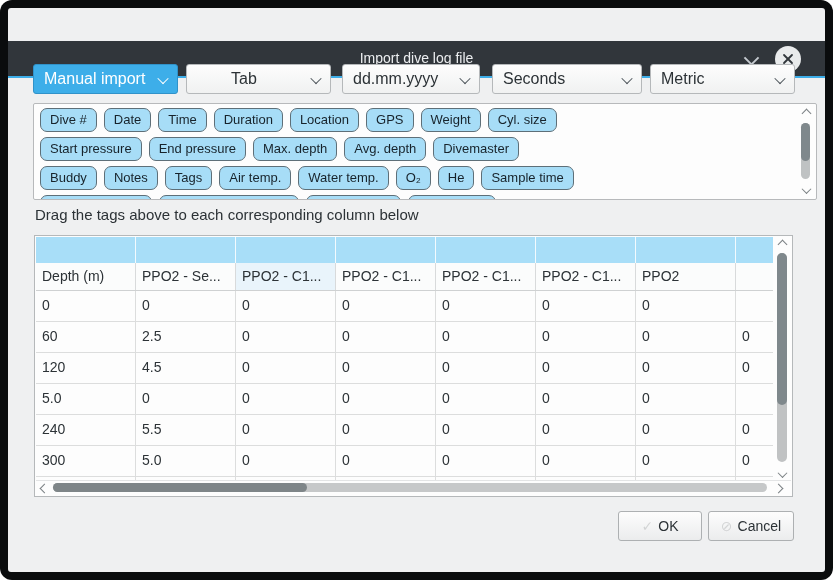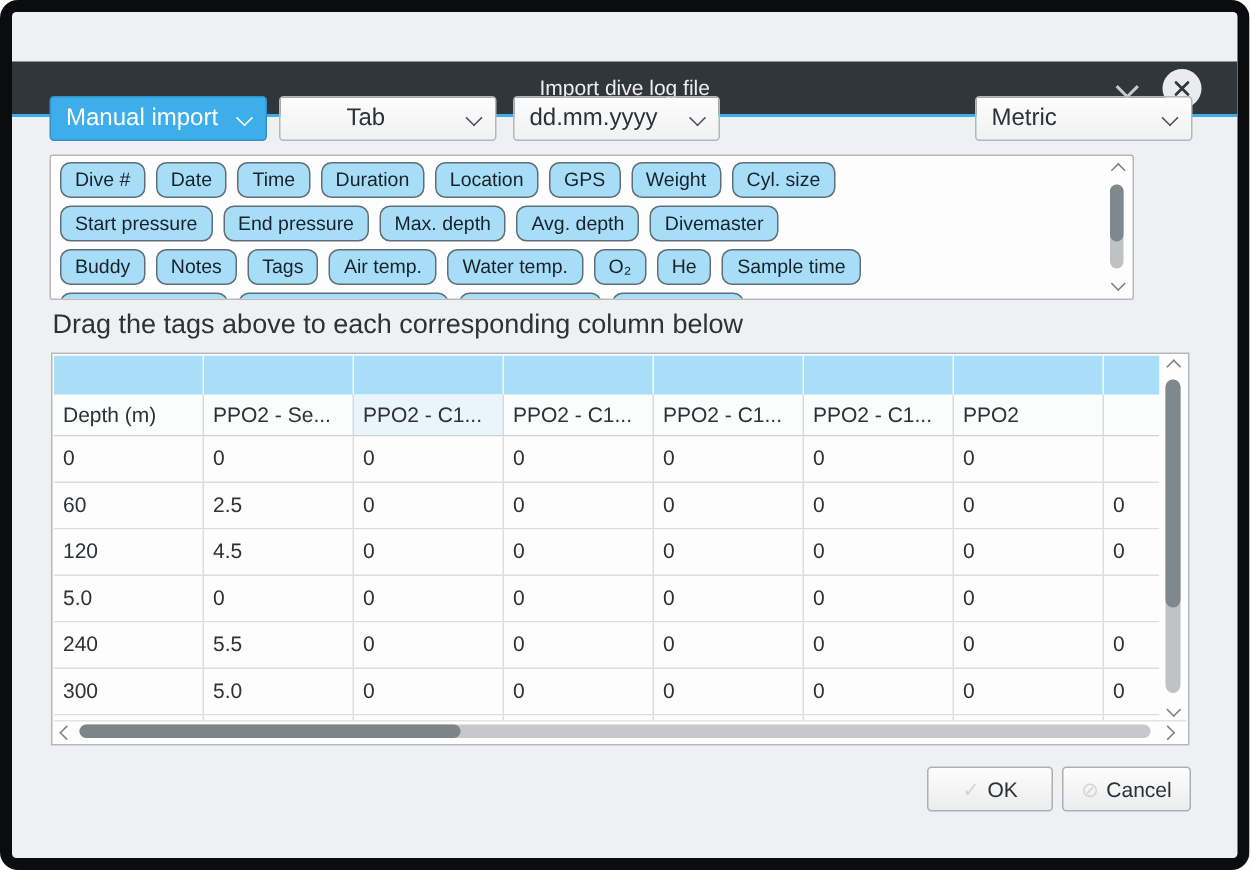--- a/index.html
+++ b/index.html
@@ -27,31 +27,31 @@
   .combo{position:absolute;top:56px;height:30px;box-sizing:border-box;border:1px solid #b5b8ba;border-radius:3px;background:linear-gradient(#fdfdfd,#f0f1f1);display:flex;align-items:center;font-size:16px;color:#2c3236;padding:0 28px 0 10px;cursor:pointer;}
   .combo .cchev{position:absolute;right:10px;top:11px;}
   .combo.primary{background:#3daee9;border-color:#3092c9;color:#ffffff;}
   .c0{left:25px;width:145px;}
   .c1{left:178px;width:145px;padding-left:44px;}
   .c2{left:334px;width:138px;}
   .c3{left:484px;width:150px;}
   .c4{left:642px;width:145px;}
 
   
-  .tagbox{position:absolute;left:25px;top:95px;width:723px;height:97px;box-sizing:border-box;background:#fdfdfd;border:1px solid #b7b9bb;border-radius:2px;overflow:hidden;}
+  .tagbox{position:absolute;left:25px;top:95px;width:784px;height:97px;box-sizing:border-box;background:#fdfdfd;border:1px solid #b7b9bb;border-radius:2px;overflow:hidden;}
   .tag-row{position:absolute;left:6px;right:24px;white-space:nowrap;}
   .tag-row.r0{top:4px;} .tag-row.r1{top:33px;} .tag-row.r2{top:62px;} .tag-row.r3{top:91px;}
   .tag{display:inline-block;box-sizing:border-box;height:24px;line-height:21px;padding:0 9px;margin-right:7px;background:#a7ddf7;border:1px solid #5e6f78;border-radius:7px;font-size:13px;color:#17232b;cursor:grab;overflow:hidden;}
   .tsb{position:absolute;right:2px;top:2px;width:16px;bottom:2px;}
   .tsb .vtrack{position:absolute;left:3px;width:9px;top:17px;height:56px;background:#bfc2c3;border-radius:5px;}
   .tsb .vthumb{position:absolute;left:3px;width:9px;top:17px;height:38px;background:#7f888c;border-radius:5px;}
   .sb-arrow{position:absolute;left:4px;width:8px;height:8px;display:flex;align-items:center;justify-content:center;cursor:pointer;}
 
   
-  .instruction{position:absolute;left:27px;top:198px;font-size:18px;color:#2c3236;}
+  .instruction{position:absolute;left:27px;top:198px;font-size:15px;color:#2c3236;}
 
   
   .table{position:absolute;left:26px;top:227px;width:759px;height:262px;box-sizing:border-box;background:#fdfdfd;border:1px solid #b5b8ba;}
   .cols{position:absolute;left:1px;top:1px;right:19px;bottom:15px;overflow:hidden;}
   .droprow{height:26px;display:flex;}
   .dropcell{width:100px;flex:none;box-sizing:border-box;background:#a8def8;border-right:1px solid #f2fafe;cursor:pointer;}
   .headrow{height:27px;display:flex;background:#fbfcfc;border-bottom:1px solid #cfd1d2;}
   .headcell{width:100px;flex:none;box-sizing:border-box;border-right:1px solid #d8dadb;font-size:14px;color:#2c3236;padding:0 3px 0 6px;line-height:26px;white-space:nowrap;overflow:hidden;}
   .headcell.hl{background:#e9f4fb;}
   .bodyrow{height:30px;display:flex;border-bottom:1px solid #dcdddd;background:#fdfdfd;}
@@ -100,20 +100,24 @@
     <span class="cchev chev down white"></span>
   </div>
   <div class="combo c1">
     <span>Tab</span>
     <span class="cchev chev down"></span>
   </div>
   <div class="combo c2">
     <span>dd.mm.yyyy</span>
     <span class="cchev chev down"></span>
   </div>
+  <div class="combo c3">
+    <span>Seconds</span>
+    <span class="cchev chev down"></span>
+  </div>
   <div class="combo c4">
     <span>Metric</span>
     <span class="cchev chev down"></span>
   </div>
 
   <div class="tagbox">
     <div id="tag-rows">
         <div class="tag-row r0"><span class="tag">Dive #</span><span class="tag">Date</span><span class="tag">Time</span><span class="tag">Duration</span><span class="tag">Location</span><span class="tag">GPS</span><span class="tag">Weight</span><span class="tag">Cyl. size</span></div>
         <div class="tag-row r1"><span class="tag">Start pressure</span><span class="tag">End pressure</span><span class="tag">Max. depth</span><span class="tag">Avg. depth</span><span class="tag">Divemaster</span></div>
         <div class="tag-row r2"><span class="tag">Buddy</span><span class="tag">Notes</span><span class="tag">Tags</span><span class="tag">Air temp.</span><span class="tag">Water temp.</span><span class="tag">O₂</span><span class="tag">He</span><span class="tag">Sample time</span></div>

